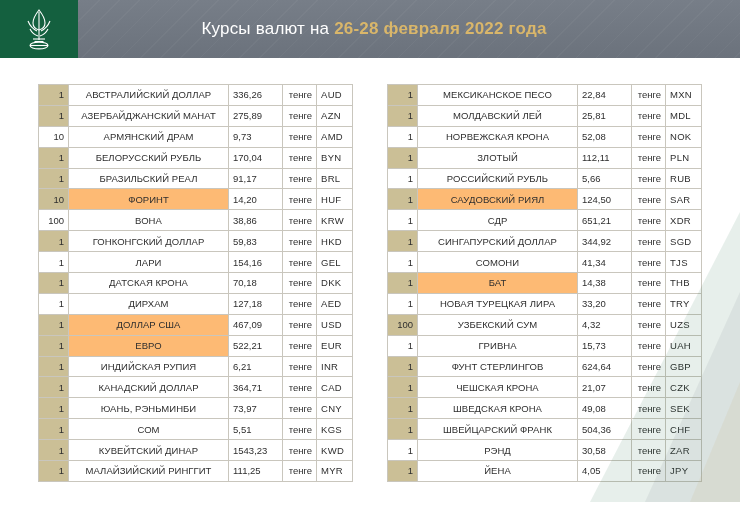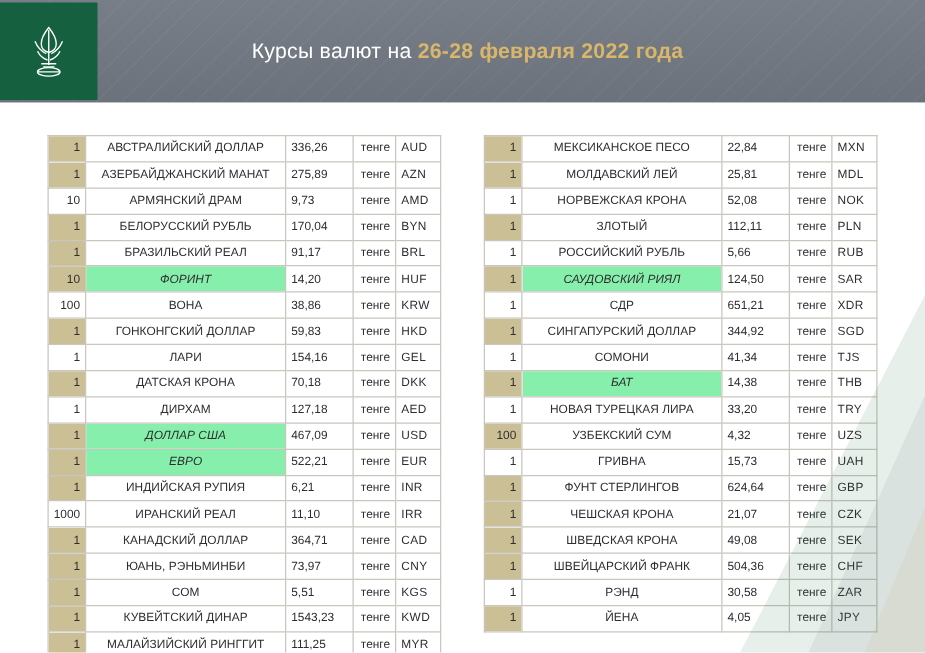--- a/index.html
+++ b/index.html
@@ -10,21 +10,21 @@
     font-family: "Liberation Sans", sans-serif;
     background: #ffffff;
     overflow: hidden;
     position: relative;
   }
 
   
   .header {
     position: relative;
     width: 740px;
-    height: 82px;
+    height: 58px;
     background: #0f172a;
     display: flex;
     align-items: center;
   }
   .header-bg-pattern {
     position: absolute;
     inset: 0;
     background:
       repeating-linear-gradient(135deg, rgba(255,255,255,0.035) 0 1px, rgba(0,0,0,0) 1px 14px),
       linear-gradient(180deg, #777e88 0%, #6b727c 100%);
@@ -97,21 +97,21 @@
     font-size: 9px;
     color: #2b2b2b;
   }
   td.c-qty.plain { background: #ffffff; }
   td.c-name {
     width: auto;
     text-align: center;
     letter-spacing: 0.05px;
     font-size: 9.3px;
   }
-  td.c-name.hl { background: #86efac; font-style: italic; }
+  td.c-name.hl { background: #fdba74; }
   td.c-rate {
     width: 54px;
     text-align: left;
     font-size: 9.3px;
   }
   td.c-unit {
     width: 34px;
     text-align: right;
     font-size: 8.6px;
     color: #3a3a3a;
@@ -260,27 +260,20 @@
             <td class="c-code">EUR</td>
           </tr>
           <tr>
             <td class="c-qty">1</td>
             <td class="c-name">ИНДИЙСКАЯ РУПИЯ</td>
             <td class="c-rate">6,21</td>
             <td class="c-unit">тенге</td>
             <td class="c-code">INR</td>
           </tr>
           <tr>
-            <td class="c-qty plain">1000</td>
-            <td class="c-name">ИРАНСКИЙ РЕАЛ</td>
-            <td class="c-rate">11,10</td>
-            <td class="c-unit">тенге</td>
-            <td class="c-code">IRR</td>
-          </tr>
-          <tr>
             <td class="c-qty">1</td>
             <td class="c-name">КАНАДСКИЙ ДОЛЛАР</td>
             <td class="c-rate">364,71</td>
             <td class="c-unit">тенге</td>
             <td class="c-code">CAD</td>
           </tr>
           <tr>
             <td class="c-qty">1</td>
             <td class="c-name">ЮАНЬ, РЭНЬМИНБИ</td>
             <td class="c-rate">73,97</td>

